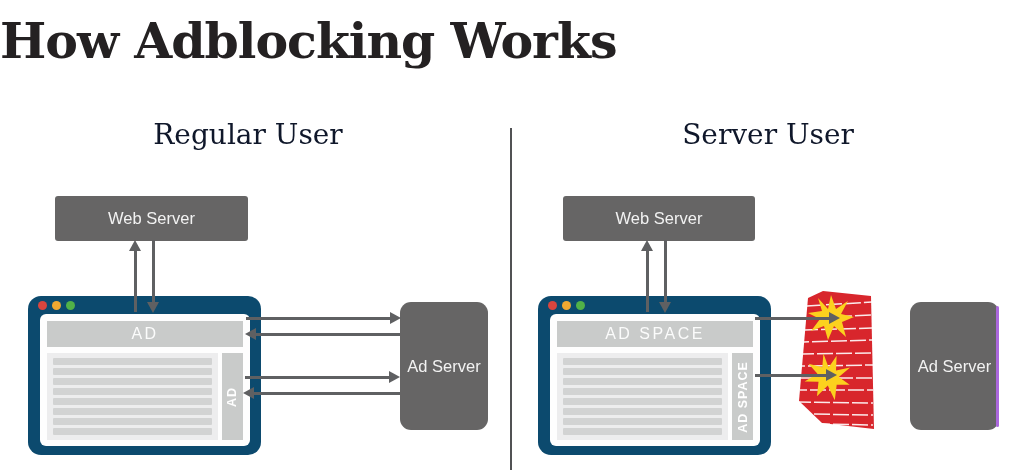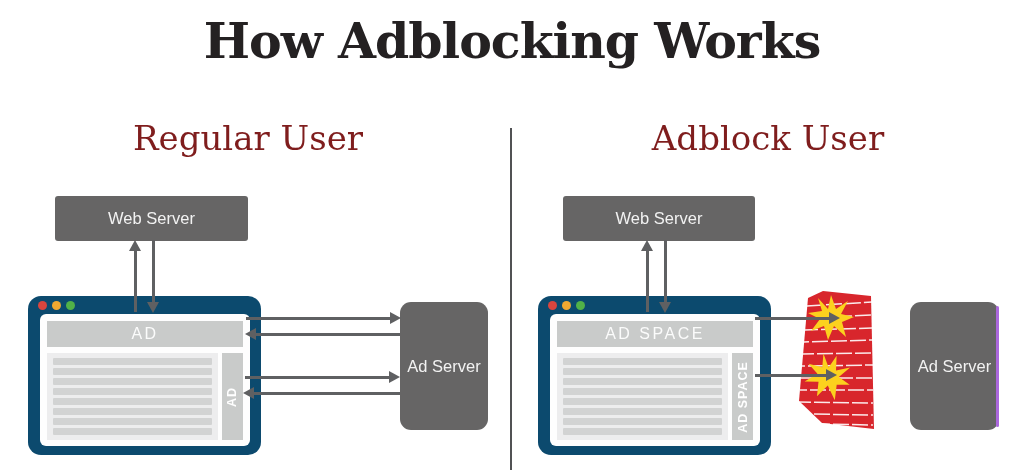--- a/index.html
+++ b/index.html
@@ -1,24 +1,24 @@
 <!DOCTYPE html>
 <html><head>
 <meta charset="utf-8">
 <style>
   html,body{margin:0;padding:0;background:#fff;}
   .canvas{position:relative;width:1024px;height:470px;background:#ffffff;overflow:hidden;
           font-family:"Liberation Sans",sans-serif;}
 
   
-  .main-title{position:absolute;top:12px;left:0;width:1024px;text-align:center;
+  .main-title{position:absolute;top:12px;left:0;width:1024px;text-align:left;
               font-family:"DejaVu Serif",serif;font-weight:bold;font-size:49px;
               color:#242122;letter-spacing:-1px;}
   .panel-heading{position:absolute;top:118px;font-family:"DejaVu Serif",serif;
-                 font-size:34px;color:#7f1d1d;text-align:center;}
+                 font-size:28px;color:#0f172a;text-align:center;}
   .heading-left{left:28px;width:440px;}
   .heading-right{left:540px;width:456px;}
 
   
   .divider{position:absolute;left:510px;top:128px;width:2px;height:342px;background:#515254;}
 
   
   .server-box{position:absolute;background:#666565;border-radius:3px;color:#f2f2f2;
               display:flex;align-items:center;justify-content:center;text-align:center;
               font-size:16.5px;line-height:1.35;z-index:2;}
@@ -111,21 +111,21 @@
 
     <div class="arrow-h head-right" style="left:246px;top:317px;width:145px;"></div>
     <div class="arrow-h head-left" style="left:255px;top:333px;width:145px;"></div>
     <div class="arrow-h head-right" style="left:245px;top:376px;width:145px;"></div>
     <div class="arrow-h head-left" style="left:253px;top:392px;width:147px;"></div>
 
     <div class="server-box ads-left">Ad Server</div>
   </div>
 
   <div>
-    <div class="panel-heading heading-right">Adblock User</div>
+    <div class="panel-heading heading-right">Server User</div>
 
     <div class="server-box ws-right">Web Server</div>
 
     <div class="arrow-v head-up" style="left:646px;top:250px;height:62px;"></div>
     <div class="arrow-v head-down" style="left:664px;top:240px;height:63px;"></div>
 
     <div class="browser browser-right">
       <div class="b-dots">
         <div class="dot dot-red"></div>
         <div class="dot dot-yellow"></div>

